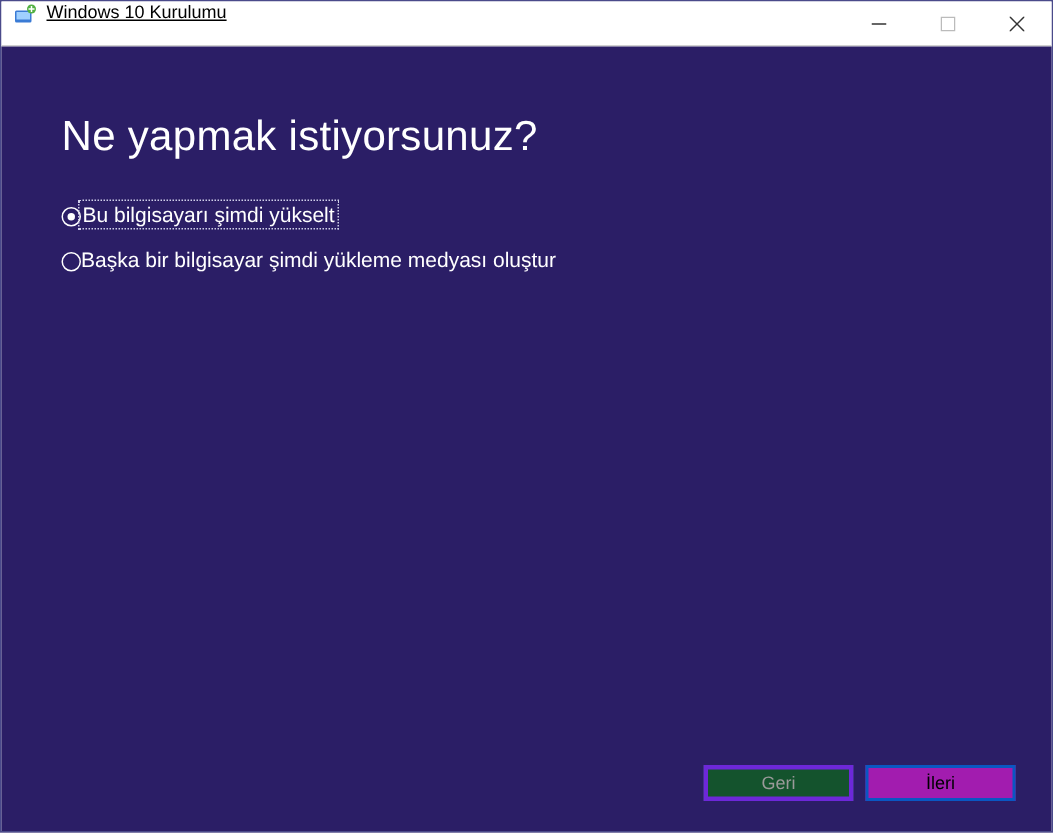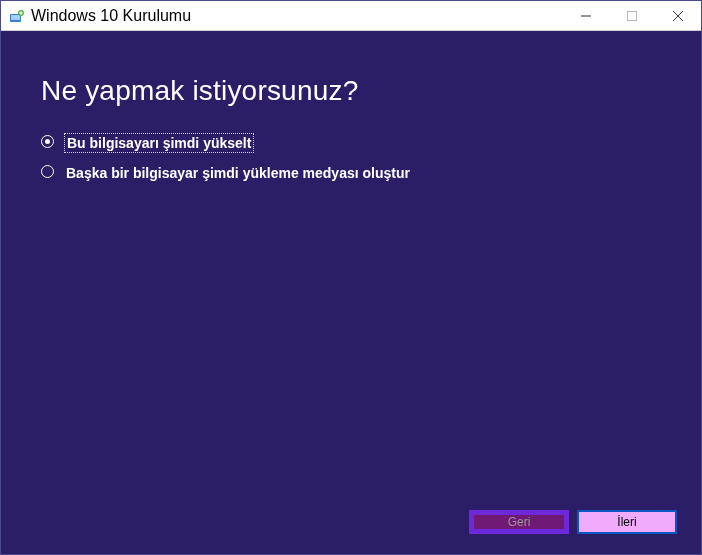--- a/index.html
+++ b/index.html
@@ -14,26 +14,27 @@
     width: 702px;
     height: 555px;
     border: 1px solid #4a4a8a;
     display: flex;
     flex-direction: column;
   }
   .titlebar {
     height: 30px;
     background: #ffffff;
     display: flex;
-    align-items: center;
+    align-items: flex-start;
     padding-left: 8px;
-    font-size: 16px;
+    font-size: 12px;
     color: #000;
     border-bottom: 1px solid #d0d0d0;
     flex-shrink: 0;
+    text-decoration: underline;
   }
   .titlebar .icon-slot {
     width: 16px; height: 16px;
     margin-right: 6px;
     flex-shrink: 0;
   }
   .titlebar .title-text { flex: 1; }
   .winbtns { display: flex; height: 100%; }
   .winbtn {
     width: 46px; height: 100%;
@@ -59,24 +60,23 @@
     margin-bottom: 28px;
   }
   .options {
     display: flex;
     flex-direction: column;
     gap: 14px;
     font-size: 14px;
   }
   .opt {
     display: flex;
-    align-items: flex-start;
-    gap: 12px;
+    align-items: flex-end;
+    gap: 0;
     cursor: pointer;
-    font-weight: bold;
   }
   .radio {
     width: 13px; height: 13px;
     border-radius: 50%;
     border: 1.5px solid #ffffff;
     display: flex; align-items: center; justify-content: center;
     flex-shrink: 0;
   }
   .radio.selected::after {
     content: "";
@@ -95,32 +95,32 @@
     bottom: 20px;
     display: flex;
     gap: 8px;
   }
   .btn {
     width: 100px;
     height: 24px;
     font-size: 12px;
     font-family: inherit;
     display: flex; align-items: center; justify-content: center;
-    border: 5px solid #6d28d9;
-    background: #701a75;
+    border: 3px solid #6d28d9;
+    background: #14532d;
     color: #000;
     cursor: pointer;
   }
   .btn.disabled {
     color: #9a9a9a;
     cursor: default;
   }
   .btn.primary {
     border: 2px solid #0a57c2;
-    background: #f0abfc;
+    background: #a21caf;
   }
 </style>
 </head>
 <body>
 
 <div class="window">
   <div class="titlebar">
     <span class="icon-slot">
       <svg viewBox="0 0 16 16" width="16" height="16">
         <rect x="1" y="6" width="11" height="8" rx="1" fill="#3a7bd5"></rect>

